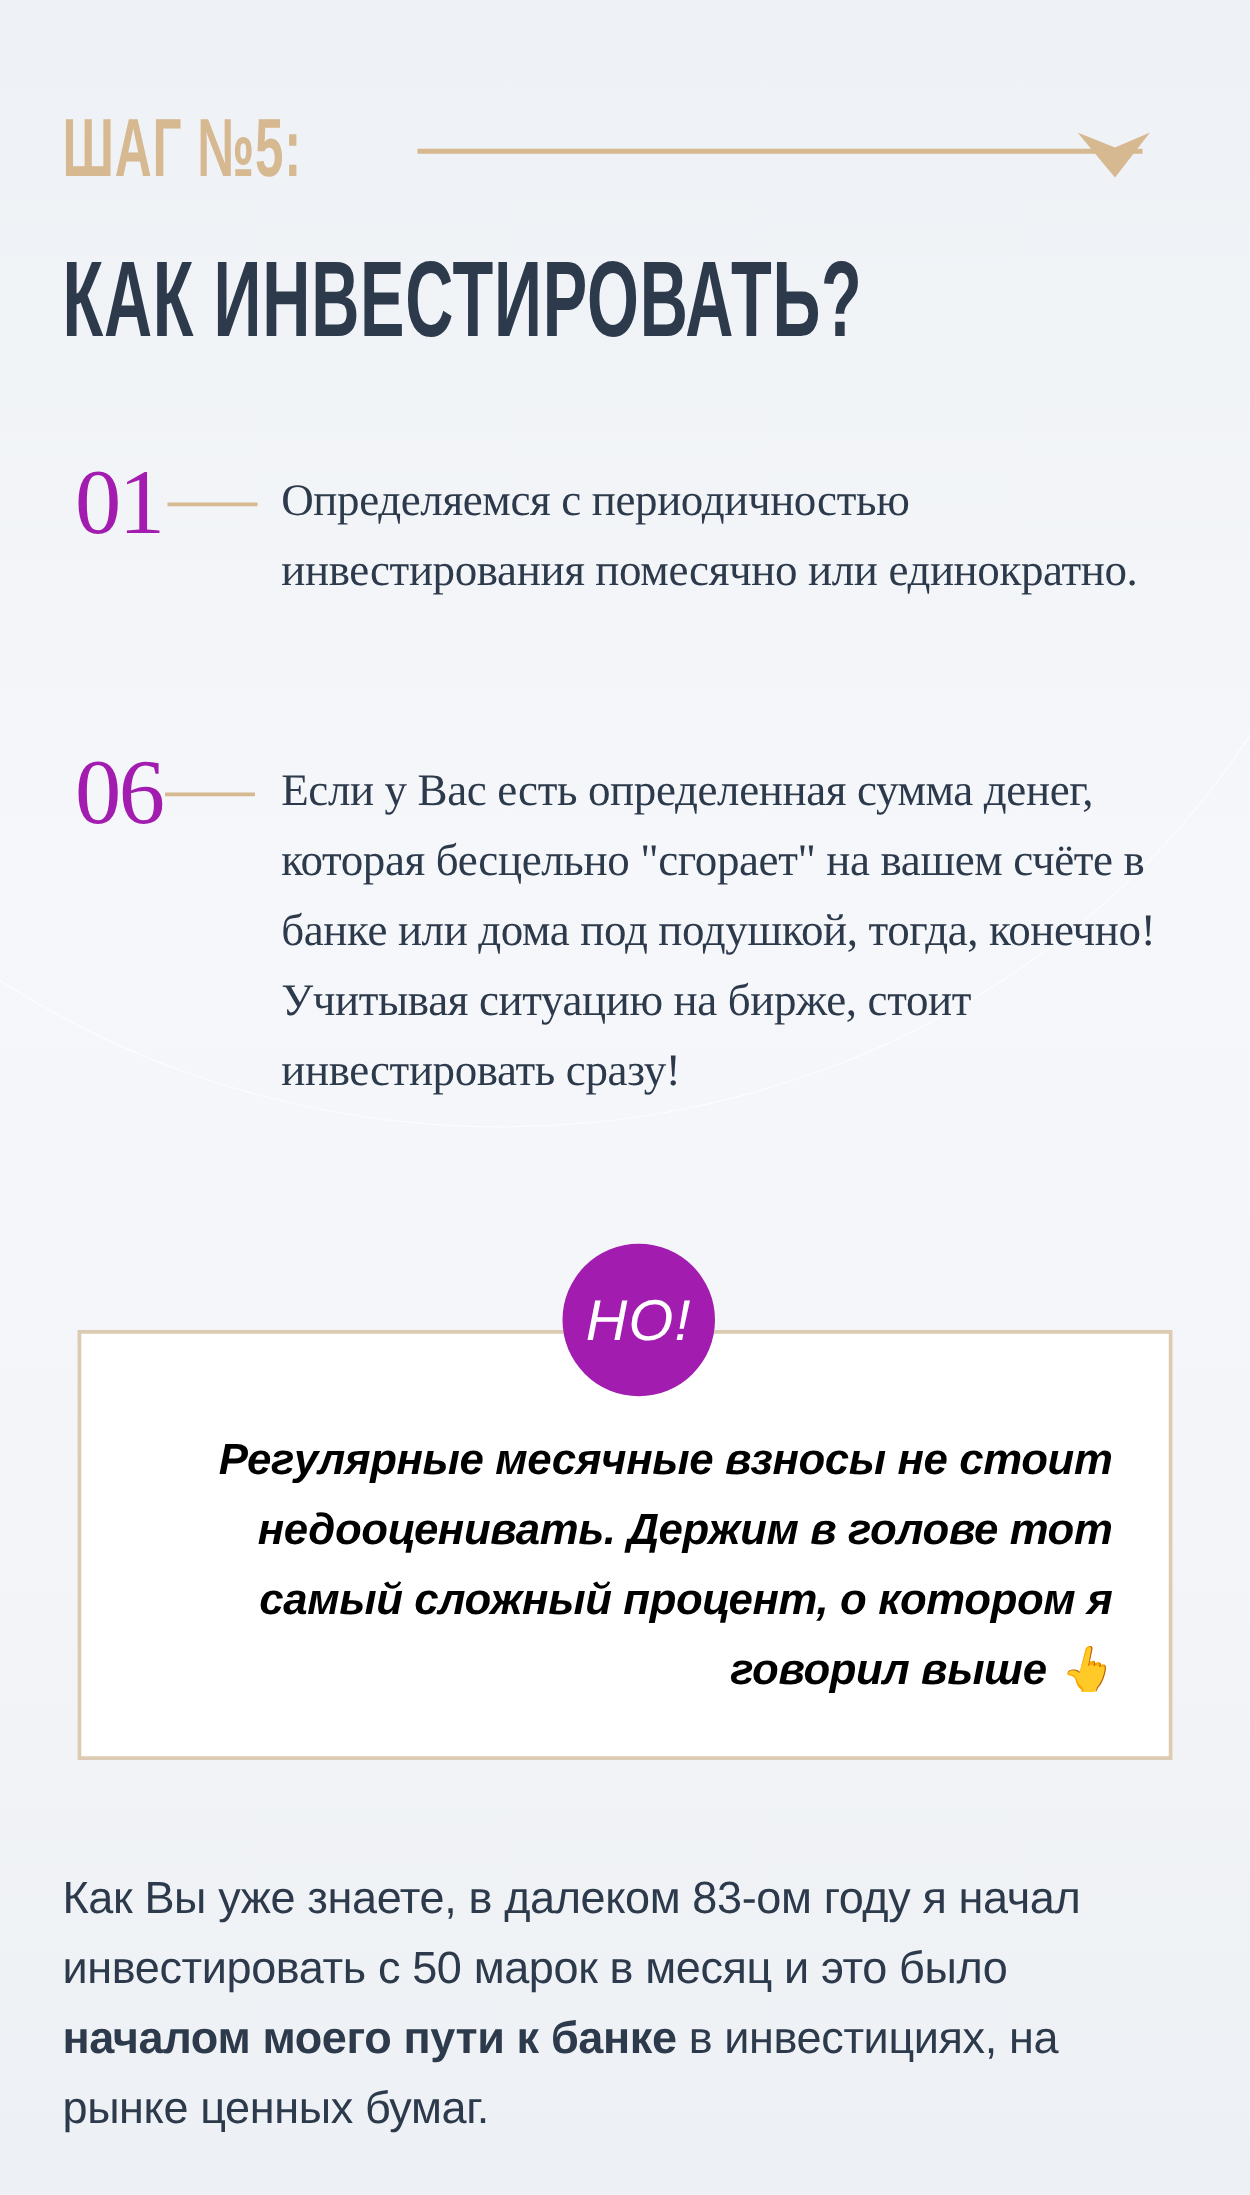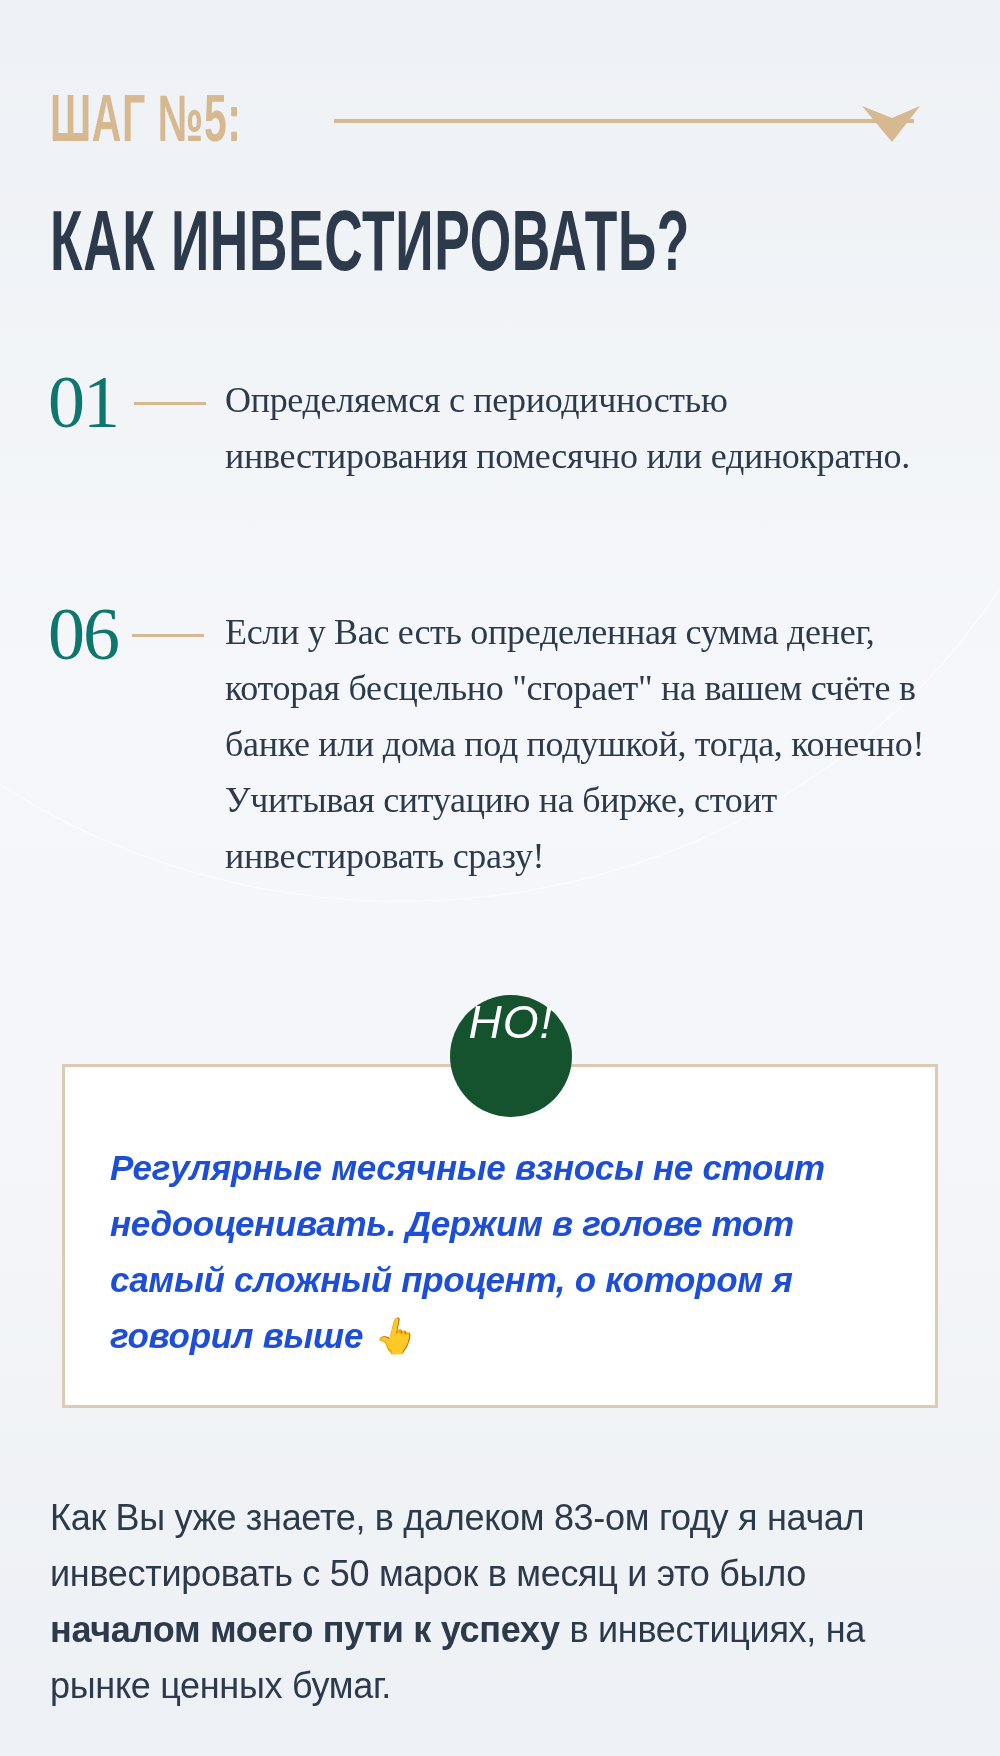--- a/index.html
+++ b/index.html
@@ -75,26 +75,26 @@
       white-space: nowrap;
       letter-spacing: 1px;
     }
     .item {
       position: absolute;
       left: 48px;
       width: 880px;
     }
     .item-num {
       position: absolute;
-      left: 0;
+      left: 12px;
       top: 0;
       font-family: "Liberation Serif", serif;
       font-size: 74px;
       line-height: 80px;
-      color: #0f766e;
+      color: #a21caf;
       letter-spacing: -2px;
     }
     .item-dash {
       position: absolute;
       top: 40px;
       height: 3px;
       width: 72px;
       background: #d6b891;
     }
     .item-text {
@@ -119,45 +119,45 @@
       background: #ffffff;
       box-sizing: content-box;
     }
     .note-badge {
       position: absolute;
       left: 450px;
       top: 995px;
       width: 122px;
       height: 122px;
       border-radius: 50%;
-      background: #14532d;
+      background: #a21caf;
       display: flex;
-      align-items: flex-start;
+      align-items: center;
       justify-content: center;
       z-index: 2;
     }
     .note-badge span {
       font-family: "Liberation Sans", sans-serif;
       font-style: italic;
       font-size: 46px;
       color: #ffffff;
       letter-spacing: 1px;
     }
     .note-text {
       position: absolute;
       left: 110px;
       top: 1140px;
       width: 780px;
-      text-align: left;
+      text-align: right;
       font-family: "Liberation Sans", sans-serif;
       font-weight: bold;
       font-style: italic;
       font-size: 35px;
       line-height: 56px;
-      color: #1d4ed8;
+      color: #000000;
       letter-spacing: -0.3px;
     }
     .closing {
       position: absolute;
       left: 50px;
       top: 1490px;
       width: 880px;
       font-family: "Liberation Sans", sans-serif;
       font-size: 36px;
       line-height: 56px;
@@ -198,14 +198,14 @@
 <div class="note-box"></div>
 <div class="note-badge">
   <span>НО!</span>
 </div>
 <div class="note-text">
   <span>Регулярные месячные взносы не стоит недооценивать. Держим в голове тот самый сложный процент, о котором я говорил выше</span>
   <span>👆</span>
 </div>
 
 <div class="closing">
-  <span>Как Вы уже знаете, в далеком 83-ом году я начал инвестировать с 50 марок в месяц и это было </span><b>началом моего пути к успеху</b><span> в инвестициях, на рынке ценных бумаг.</span>
+  <span>Как Вы уже знаете, в далеком 83-ом году я начал инвестировать с 50 марок в месяц и это было </span><b>началом моего пути к банке</b><span> в инвестициях, на рынке ценных бумаг.</span>
 </div>
 
 </body></html>

